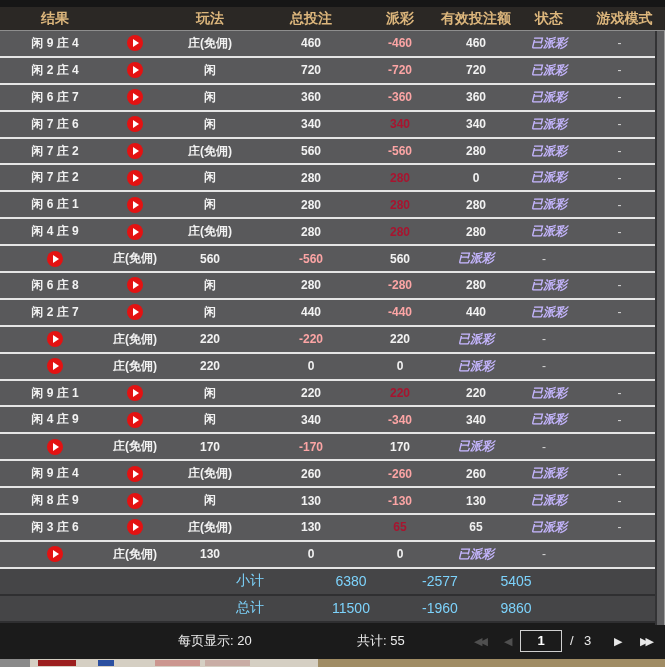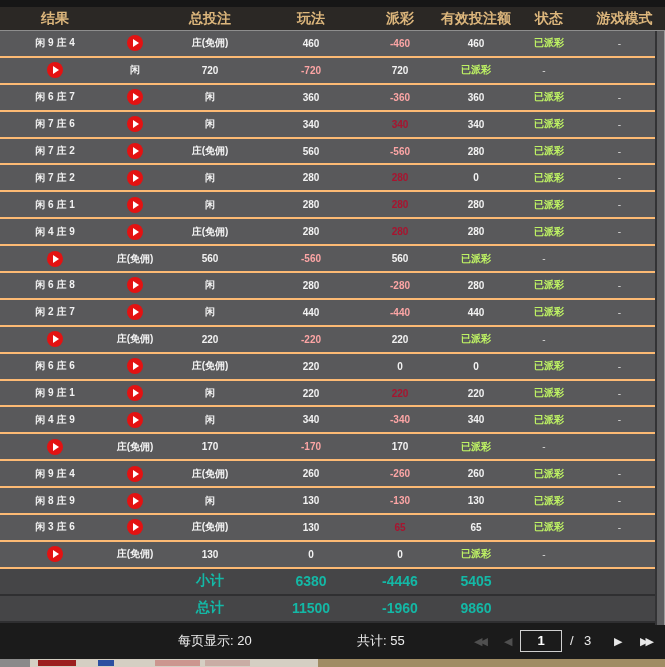--- a/index.html
+++ b/index.html
@@ -23,50 +23,51 @@
     color: #dcb67c;
     font-size: 14px;
     font-weight: bold;
     border-bottom: 1px solid #8e8e8e;
   }
 
   .table-body { background: #2f2f31; }
   .data-row {
     height: 26.9px;
     background: #59595b;
-    border-bottom: 2px solid #fdba74;
+    border-bottom: 2px solid #e5e5e5;
     color: #f2f2f2;
-    font-size: 10px;
+    font-size: 12px;
     font-weight: bold;
   }
   .payout-cell.neg  { color: #fca5a5; }
   .payout-cell.pos  { color: #a8142f; }
   .payout-cell.zero { color: #f2f2f2; }
-  .status-cell { color: #bef264; }
+  .status-cell { color: #c4b5fd; font-style: italic; }
   .game-mode-cell { color: #d8d8d8; font-weight: normal; padding-right: 10px; }
 
   .play-icon {
     display: inline-flex; align-items: center; justify-content: center;
     width: 16px; height: 16px; border-radius: 50%;
     background: #e31212; cursor: pointer;
   }
   .play-icon .tri {
     width: 0; height: 0; margin-left: 2px;
     border-top: 4px solid transparent;
     border-bottom: 4px solid transparent;
     border-left: 6px solid #ffffff;
   }
 
   .summary-row {
     height: 27px;
     background: #454547;
     border-bottom: 2px solid #2f2f31;
-    color: #14b8a6;
+    color: #7dd3fc;
     font-size: 14px;
-    font-weight: bold;
+    font-weight: normal;
+    padding-left: 40px;
   }
 
   .scrollbar-strip {
     position: absolute; right: 0; top: 31px; height: 594px; width: 10px;
     background: #5e5e60;
     border-left: 2px solid #333335;
     border-right: 1px solid #9a9a9a;
     cursor: pointer;
   }
 
@@ -113,22 +114,22 @@
 </head>
 <body>
 
 <div class="screen">
 
   <div class="top-strip"></div>
 
   <div class="grid-row header-row">
     <div>结果</div>
     <div></div>
+    <div>玩法</div>
     <div>总投注</div>
-    <div>玩法</div>
     <div>派彩</div>
     <div>有效投注额</div>
     <div>状态</div>
     <div>游戏模式</div>
   </div>
 
   <div class="table-body">
     <div class="grid-row data-row">
       <div>闲 9 庄 4</div>
       <div>
@@ -138,20 +139,21 @@
       </div>
       <div>庄(免佣)</div>
       <div>460</div>
       <div class="payout-cell neg">-460</div>
       <div>460</div>
       <div class="status-cell">已派彩</div>
       <div class="game-mode-cell">-</div>
     </div>
 
     <div class="grid-row data-row">
+      <div>闲 2 庄 4</div>
       <div>
         <span class="play-icon">
             <span class="tri"></span>
           </span>
       </div>
       <div>闲</div>
       <div>720</div>
       <div class="payout-cell neg">-720</div>
       <div>720</div>
       <div class="status-cell">已派彩</div>
@@ -300,21 +302,20 @@
       </div>
       <div>庄(免佣)</div>
       <div>220</div>
       <div class="payout-cell neg">-220</div>
       <div>220</div>
       <div class="status-cell">已派彩</div>
       <div class="game-mode-cell">-</div>
     </div>
 
     <div class="grid-row data-row">
-      <div>闲 6 庄 6</div>
       <div>
         <span class="play-icon">
             <span class="tri"></span>
           </span>
       </div>
       <div>庄(免佣)</div>
       <div>220</div>
       <div class="payout-cell zero">0</div>
       <div>0</div>
       <div class="status-cell">已派彩</div>
@@ -423,21 +424,21 @@
       <div class="status-cell">已派彩</div>
       <div class="game-mode-cell">-</div>
     </div>
   </div>
 
   <div class="grid-row summary-row">
     <div></div>
     <div></div>
     <div>小计</div>
     <div>6380</div>
-    <div>-4446</div>
+    <div>-2577</div>
     <div>5405</div>
     <div></div>
     <div></div>
   </div>
 
   <div class="grid-row summary-row">
     <div></div>
     <div></div>
     <div>总计</div>
     <div>11500</div>

